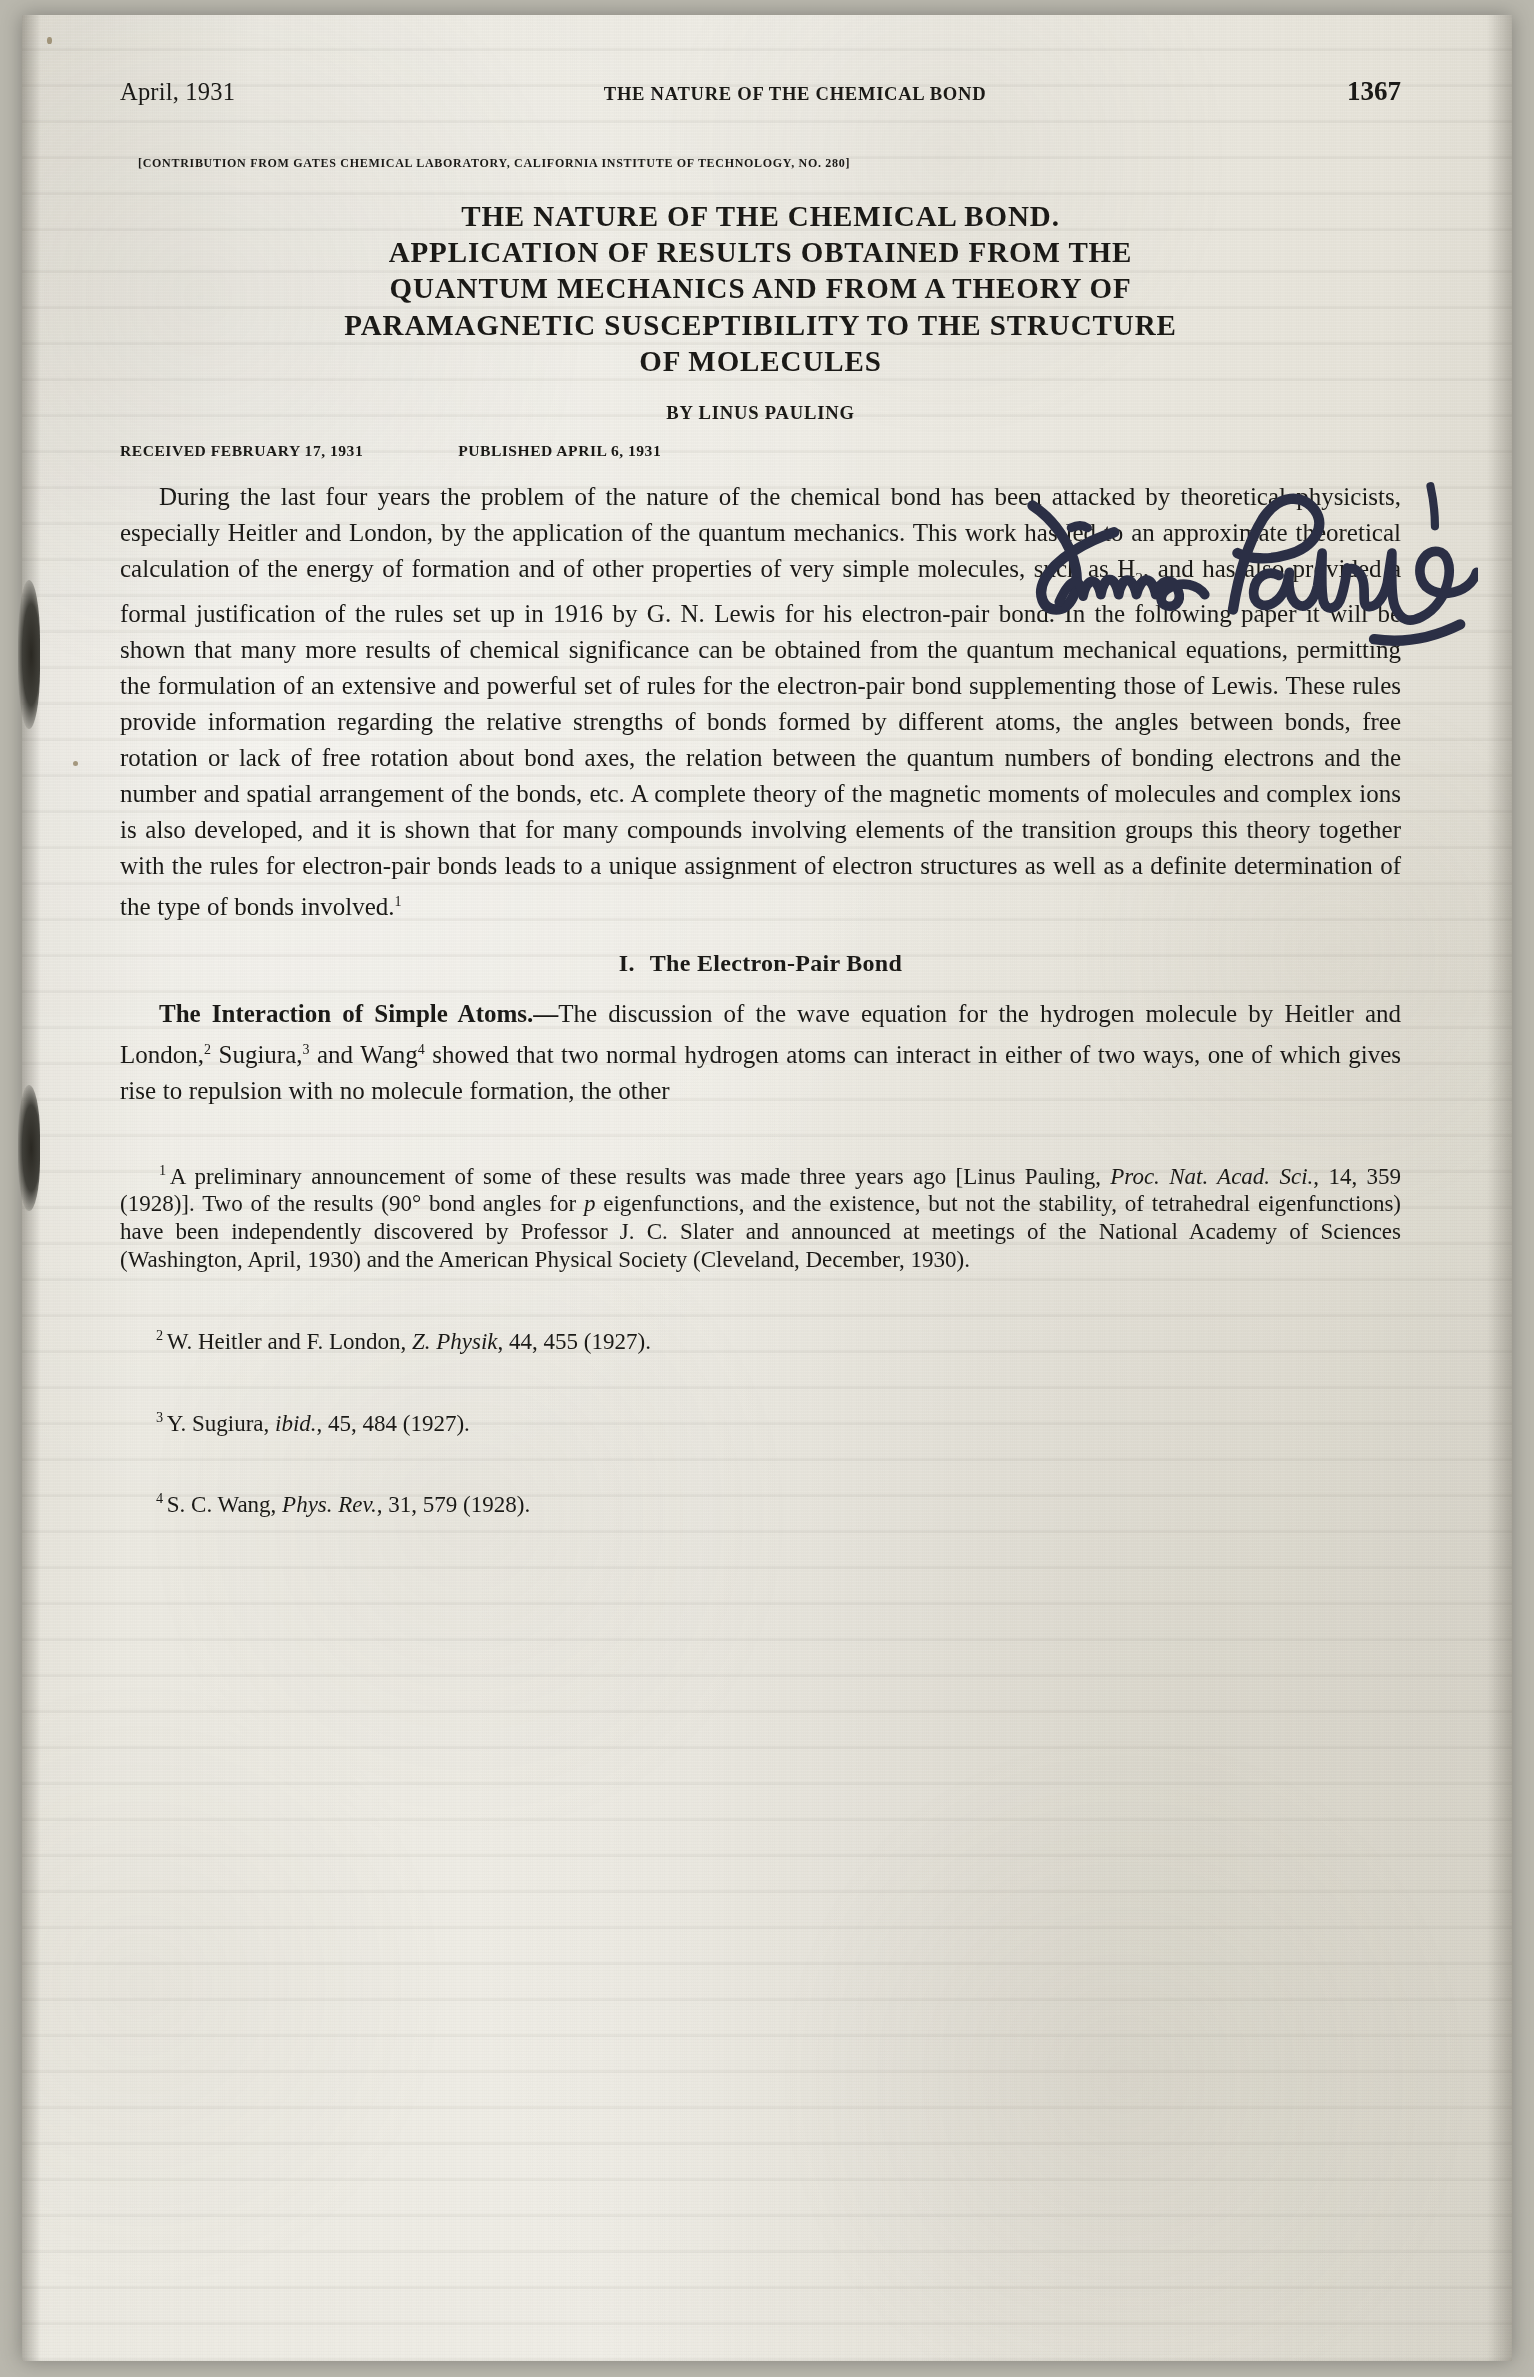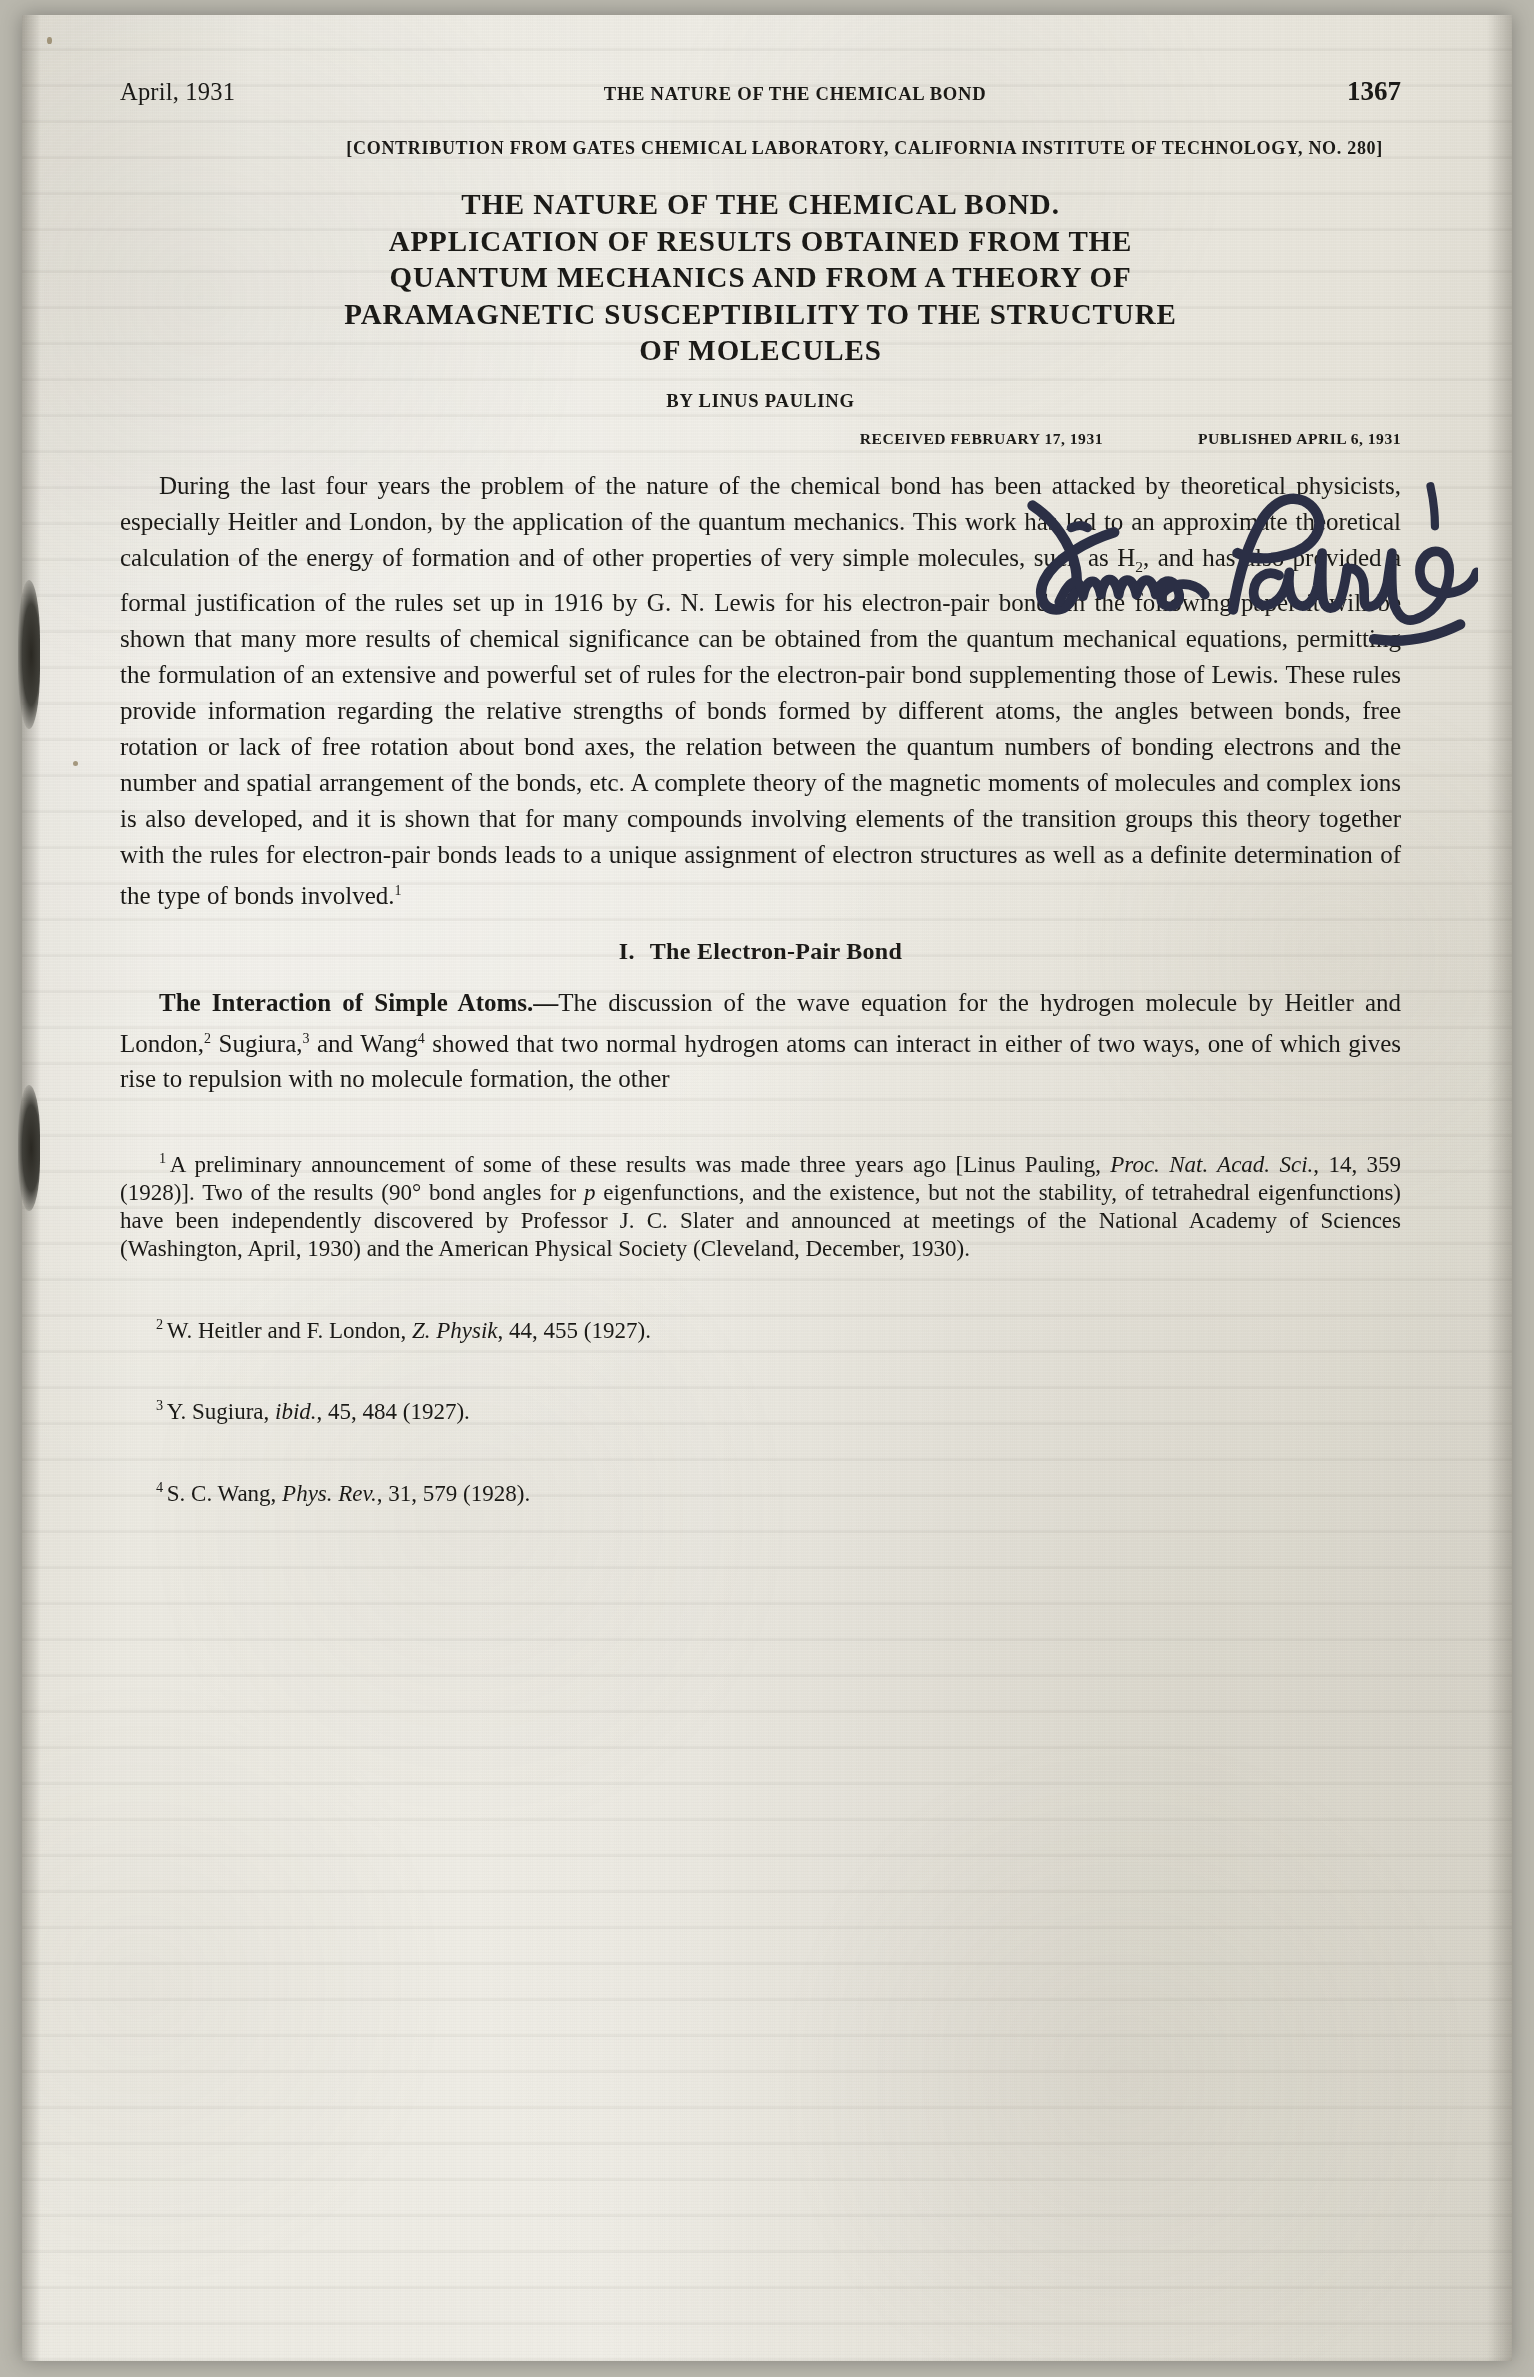--- a/index.html
+++ b/index.html
@@ -87,23 +87,23 @@
   .rh-title{
     font-size:18.6px; font-weight:700; letter-spacing:0.7px;
     text-transform:uppercase;
     font-variant:small-caps;
     margin-left:30px;
   }
   .rh-page{ font-size:27px; font-weight:700; letter-spacing:0px;margin-left:22px; }
 
   
   .contrib{
-    margin-top:20px;
-    text-align:right;
-    font-size:18px;
+    margin-top:40px;
+    text-align:left;
+    font-size:12px;
     font-weight:700;
     letter-spacing:0.7px;
     line-height:1.45;
     font-variant:small-caps;
     padding:0 18px;
   }
 
   
   .title{
     margin-top:25px;
@@ -116,21 +116,21 @@
     z-index:1;
   }
 
   .byline{
     margin-top:22px; text-align:center;
     font-size:18.6px; font-weight:700; letter-spacing:0.8px;
     font-variant:small-caps;
   }
   .dates{
     margin-top:18px;
-    display:flex; justify-content:flex-end; gap:95px;
+    display:flex; justify-content:flex-start; gap:95px;
     font-size:15.6px; font-weight:700; letter-spacing:0.5px;
     font-variant:small-caps;
   }
 
   
   .body-p{
     margin-top:19.3px;
     font-size:25px;
     line-height:36px;
     text-align:justify;

